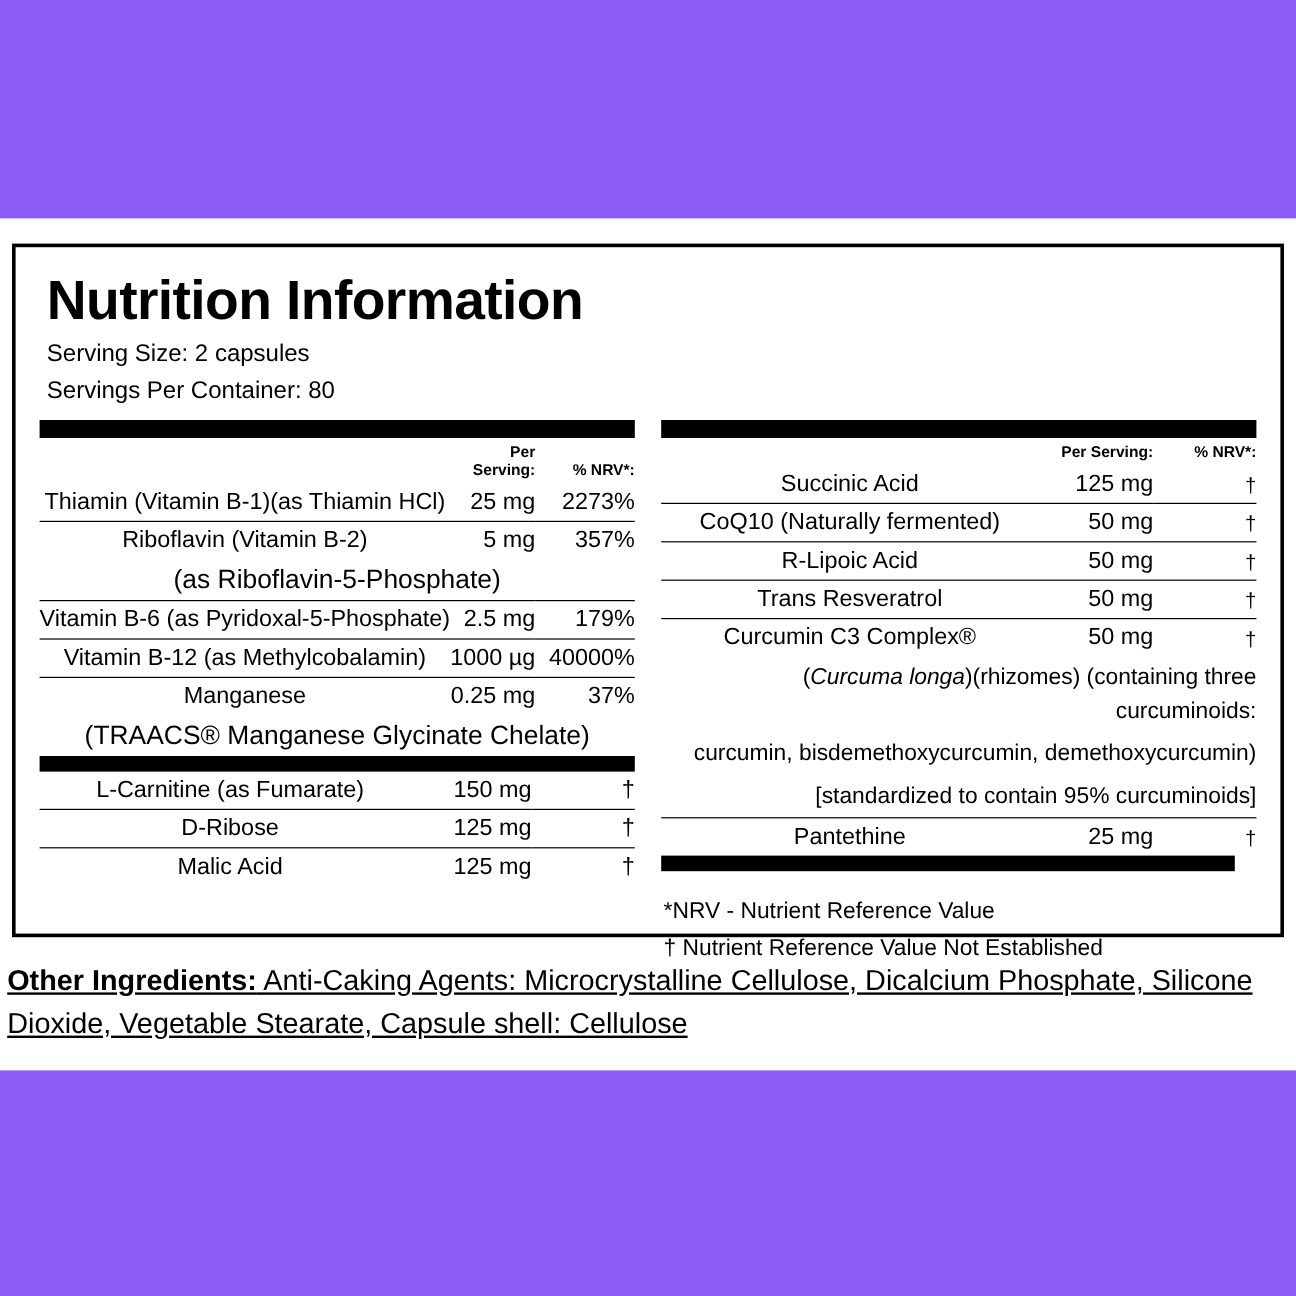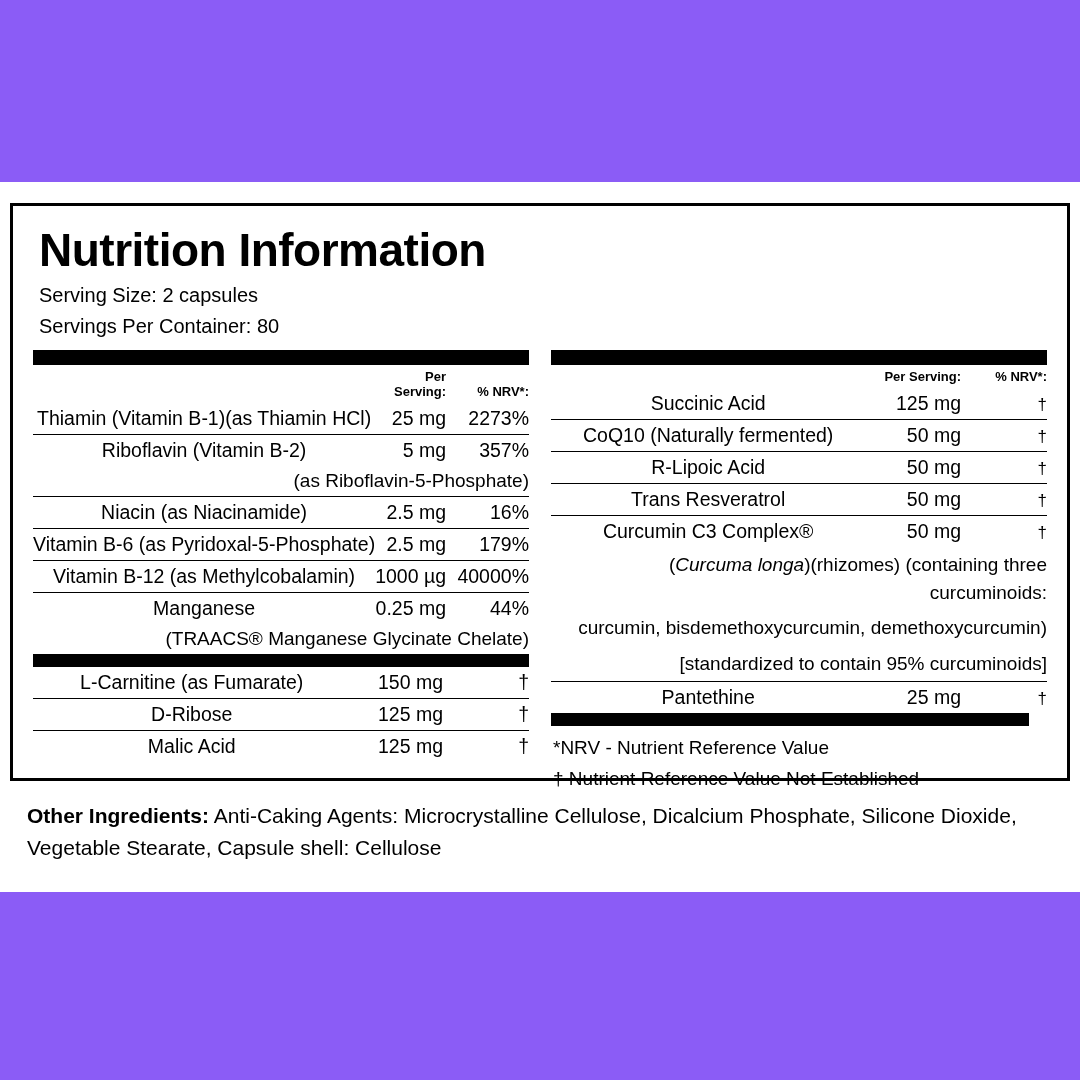--- a/index.html
+++ b/index.html
@@ -99,45 +99,46 @@
     text-align: right;
     white-space: nowrap;
     padding-right: 6px;
   }
   td.nrv {
     text-align: right;
     white-space: nowrap;
     width: 86px;
   }
   td.sub {
-    text-align: right;
+    text-align: center;
     padding-left: 22px;
-    font-size: 19px;
+    font-size: 22px;
     margin-left: 28px;
   }
   td.sub-wide {
     text-align: right;
     padding-left: 22px;
     font-size: 19px;
     line-height: 1.45;
   }
   .dagger { font-size: 17px; }
   .footnotes {
     font-size: 19px;
     line-height: 1.5;
-    margin-top: 8px;
+    margin-top: 20px;
     padding-left: 2px;
   }
   .other {
     position: absolute;
-    left: 27px;
+    left: 6px;
     top: 800px;
     width: 1046px;
-    font-size: 21px;
+    font-size: 24px;
     line-height: 1.5;
+    text-decoration: underline;
   }
   .other b { font-weight: bold; }
   i { font-style: italic; }
 </style>
 </head>
 <body>
 
 <div class="page">
   <div class="white-band"></div>
 
@@ -166,42 +167,37 @@
 
           <tr>
             <td class="name">Riboflavin (Vitamin B-2)</td>
             <td class="amt">5 mg</td>
             <td class="nrv">357%</td>
           </tr>
           <tr class="line">
             <td class="sub" colspan="3">(as Riboflavin-5-Phosphate)</td>
           </tr>
 
-          <tr class="line">
-            <td class="name">Niacin (as Niacinamide)</td>
-            <td class="amt">2.5 mg</td>
-            <td class="nrv">16%</td>
-          </tr>
 
           <tr class="line">
             <td class="name">Vitamin B-6 (as Pyridoxal-5-Phosphate)</td>
             <td class="amt">2.5 mg</td>
             <td class="nrv">179%</td>
           </tr>
 
           <tr class="line">
             <td class="name">Vitamin B-12 (as Methylcobalamin)</td>
             <td class="amt">1000 µg</td>
             <td class="nrv">40000%</td>
           </tr>
 
           <tr>
             <td class="name">Manganese</td>
             <td class="amt">0.25 mg</td>
-            <td class="nrv">44%</td>
+            <td class="nrv">37%</td>
           </tr>
           <tr>
             <td class="sub" colspan="3">(TRAACS® Manganese Glycinate Chelate)</td>
           </tr>
         </tbody>
           </table>
 
         <div class="bar thin"></div>
 
         <table class="nutri">

